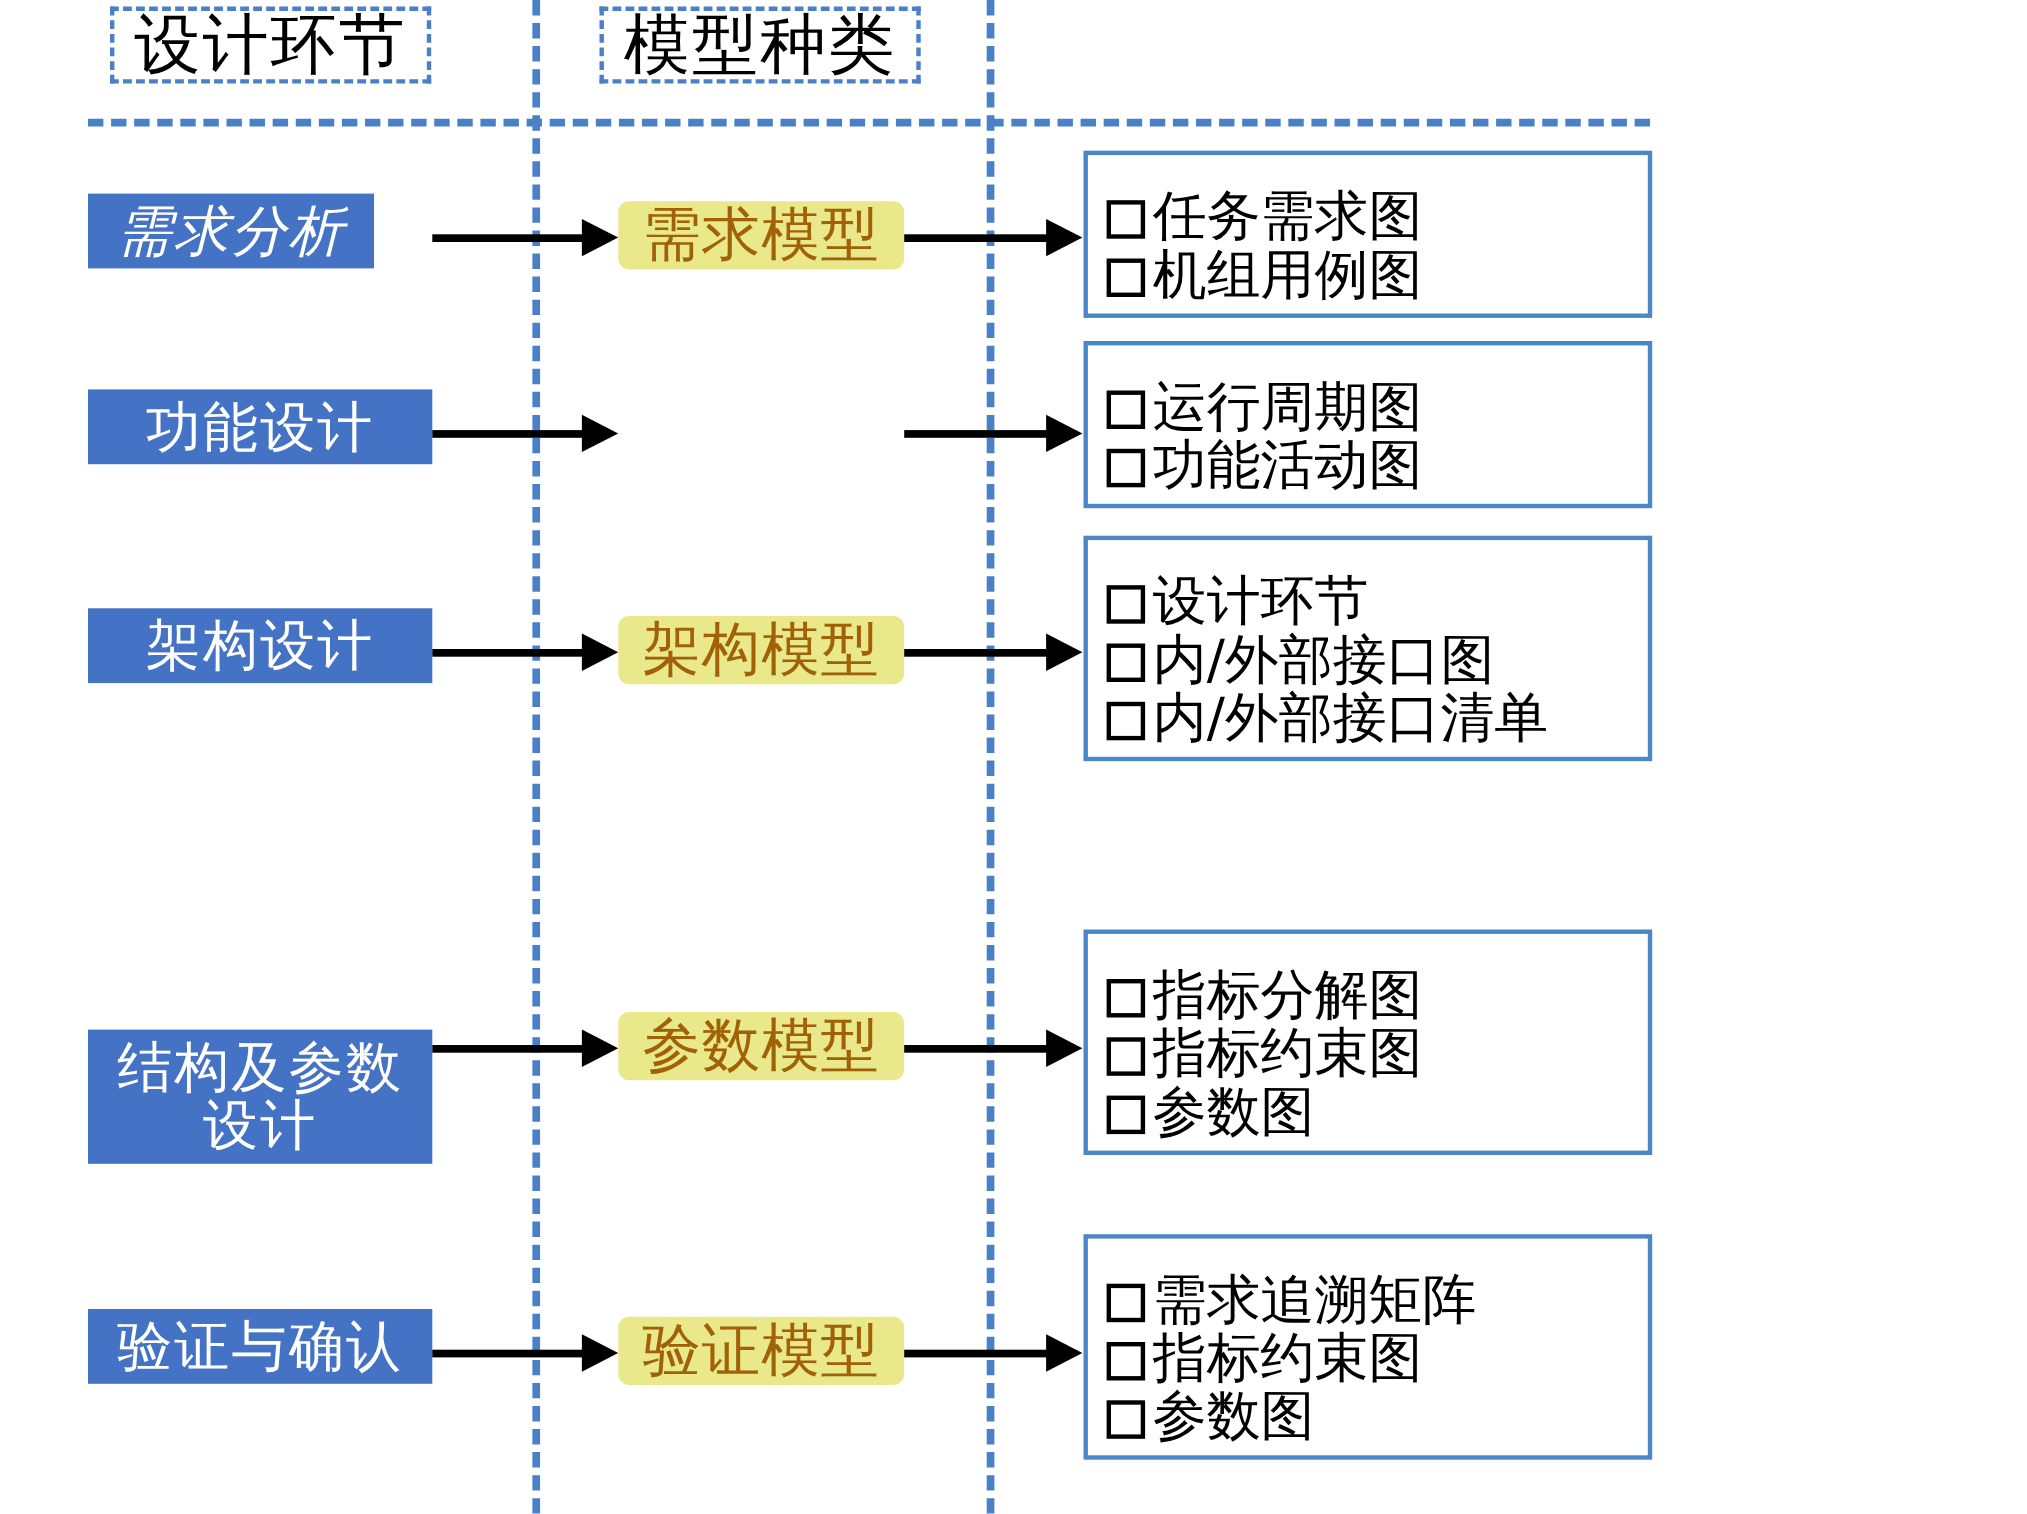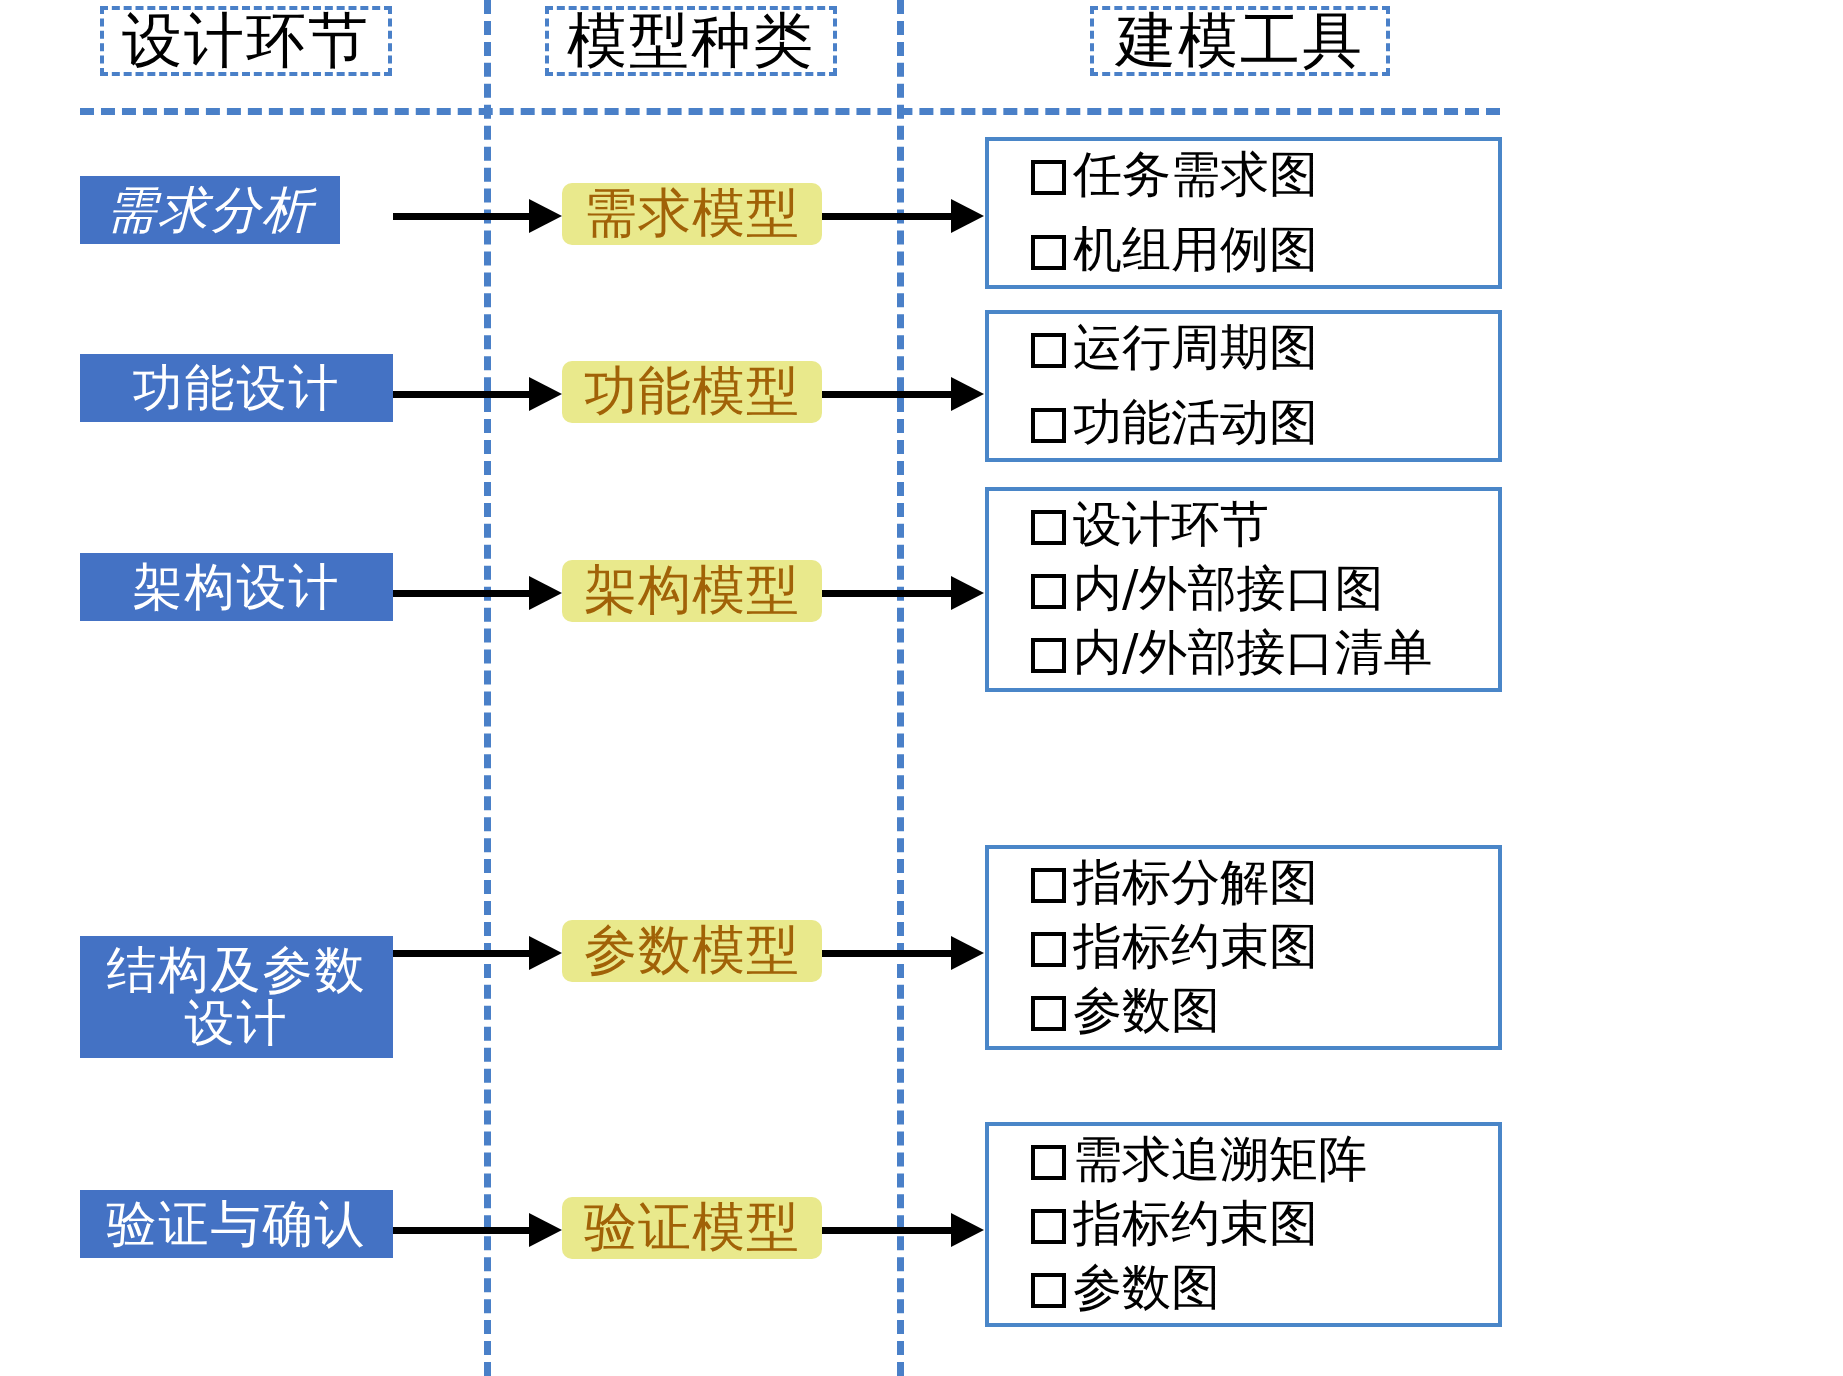--- a/index.html
+++ b/index.html
@@ -63,22 +63,22 @@
     box-sizing:border-box;
     white-space:nowrap;
   }
 
   
   .tools{
     position:absolute;
     border:4px solid #4a86c8;
     background:#ffffff;
     box-sizing:border-box;
-    padding:8px 0 8px 42px;
-    display:flex;flex-direction:column;justify-content:space-between;
+    padding:8px 0 8px 17px;
+    display:flex;flex-direction:column;justify-content:flex-end;
   }
   .tool-item{
     display:flex;align-items:center;
     font-size:49px;
     line-height:1.08;
     color:#000;
     white-space:nowrap;
     letter-spacing:0px;
   }
   .cb{
@@ -109,23 +109,20 @@
 <body>
 
 <div class="canvas">
 
   <div class="hdr" id="hdr-1">
     <span>设计环节</span>
   </div>
   <div class="hdr" id="hdr-2">
     <span>模型种类</span>
   </div>
-  <div class="hdr" id="hdr-3">
-    <span>建模工具</span>
-  </div>
 
   <div class="hsep"></div>
   <div class="vsep" id="vsep-1"></div>
   <div class="vsep" id="vsep-2"></div>
 
   <div class="stage" style="left:80px;top:176px;width:260px;height:68px;font-style:italic;">需求分析</div>
   <div class="arrow" style="left:393px;top:213px;width:170px;">
     <div class="shaft" style="width:140px;"></div>
     <div class="head" style="left:136px;"></div>
   </div>
@@ -143,21 +140,20 @@
       <span class="cb"></span>
       <span>机组用例图</span>
     </div>
   </div>
 
   <div class="stage" style="left:80px;top:354px;width:313px;height:68px;">功能设计</div>
   <div class="arrow" style="left:393px;top:391px;width:170px;">
     <div class="shaft" style="width:140px;"></div>
     <div class="head" style="left:136px;"></div>
   </div>
-  <div class="model" style="left:562px;top:361px;width:260px;height:62px;">功能模型</div>
   <div class="arrow" style="left:822px;top:391px;width:165px;">
     <div class="shaft" style="width:133px;"></div>
     <div class="head" style="left:129px;"></div>
   </div>
   <div class="tools" style="left:985px;top:310px;width:517px;height:152px;">
     <div class="tool-item">
       <span class="cb"></span>
       <span>运行周期图</span>
     </div>
     <div class="tool-item">

